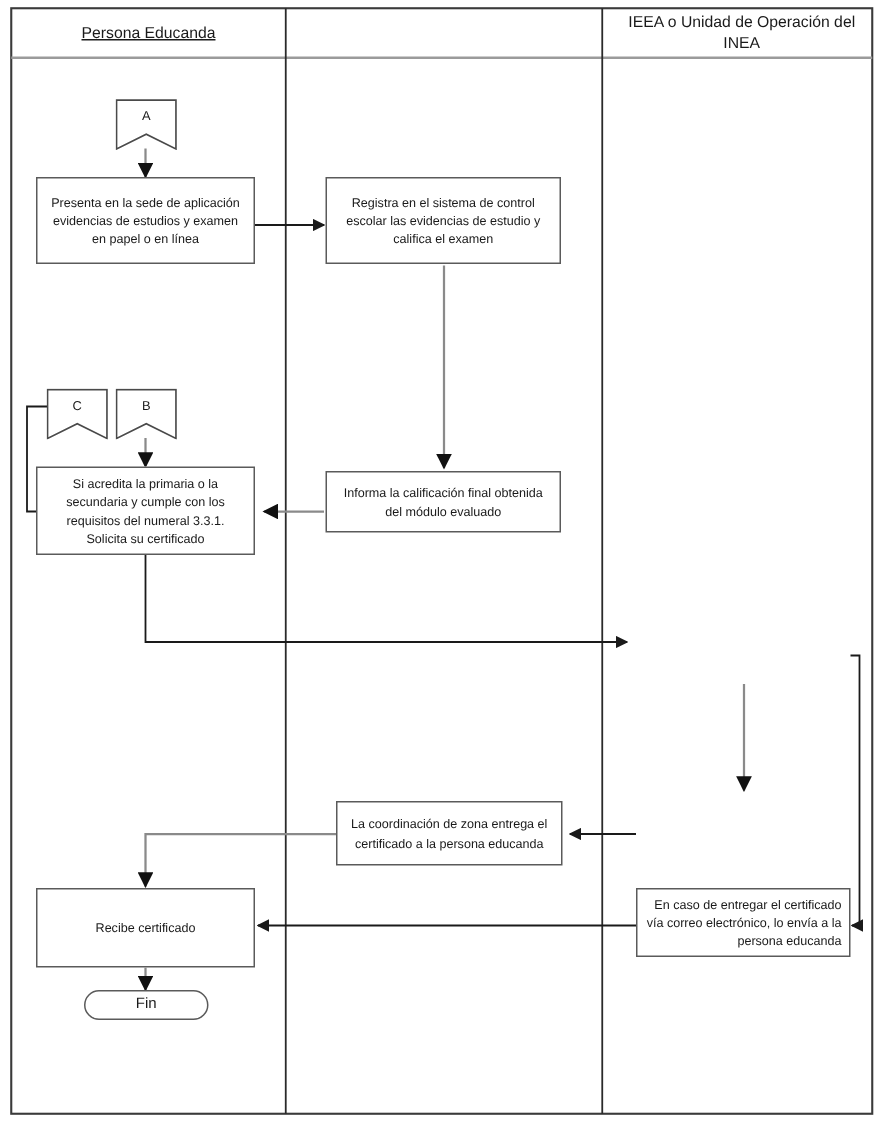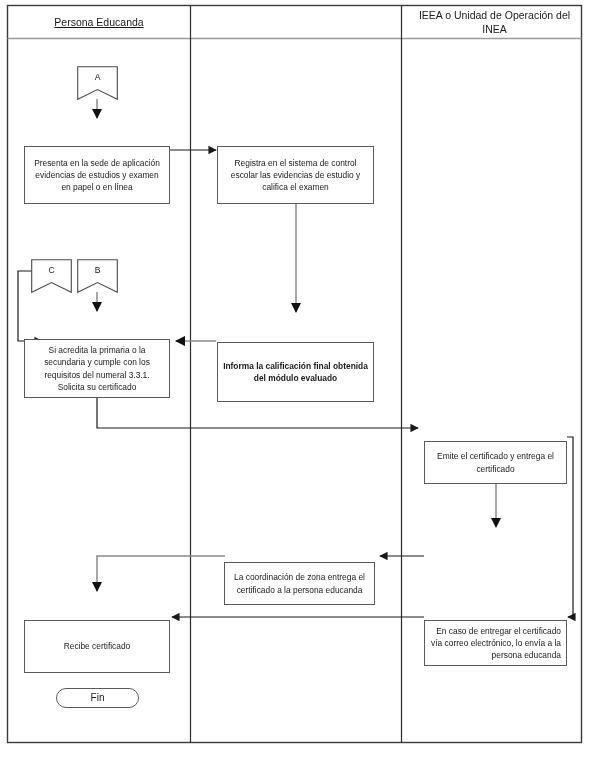--- a/index.html
+++ b/index.html
@@ -43,21 +43,20 @@
     background: #ffffff;
     border: 1px solid #5a5a5a;
     display: flex;
     align-items: center;
     justify-content: center;
     text-align: center;
     font-size: 8.4px;
     line-height: 1.45;
     color: #1a1a1a;
     padding: 2px 5px;
-    margin-top: 28px;
   }
   .node.terminator {
     border-radius: 999px;
     font-size: 10px;
   }
   .connector {
     position: absolute;
     width: 41px;
     height: 34px;
     box-sizing: border-box;
@@ -191,27 +190,24 @@
   </div>
 
   <div class="node" style="left:217px; top:118px; width:157px; height:58px;">
     <span>Registra en el sistema de control escolar las evidencias de estudio y califica el examen</span>
   </div>
 
   <div class="node" style="left:24px; top:311px; width:146px; height:59px;">
     <span>Si acredita la primaria o la secundaria y cumple con los requisitos del numeral 3.3.1. Solicita su certificado</span>
   </div>
 
-  <div class="node" style="left:217px; top:314px; width:157px; height:60px;font-weight:bold;">
+  <div class="node" style="left:217px; top:314px; width:157px; height:41px;">
     <span>Informa la calificación final obtenida del módulo evaluado</span>
   </div>
 
-  <div class="node" style="left:424px; top:413px; width:143px; height:43px;">
-    <span>Emite el certificado y entrega el certificado</span>
-  </div>
 
 
   <div class="node" style="left:424px; top:592px; width:143px; height:46px;text-align:right;">
     <span>En caso de entregar el certificado vía correo electrónico, lo envía a la persona educanda</span>
   </div>
 
   <div class="node" style="left:224px; top:534px; width:151px; height:43px;">
     <span>La coordinación de zona entrega el certificado a la persona educanda</span>
   </div>
 

